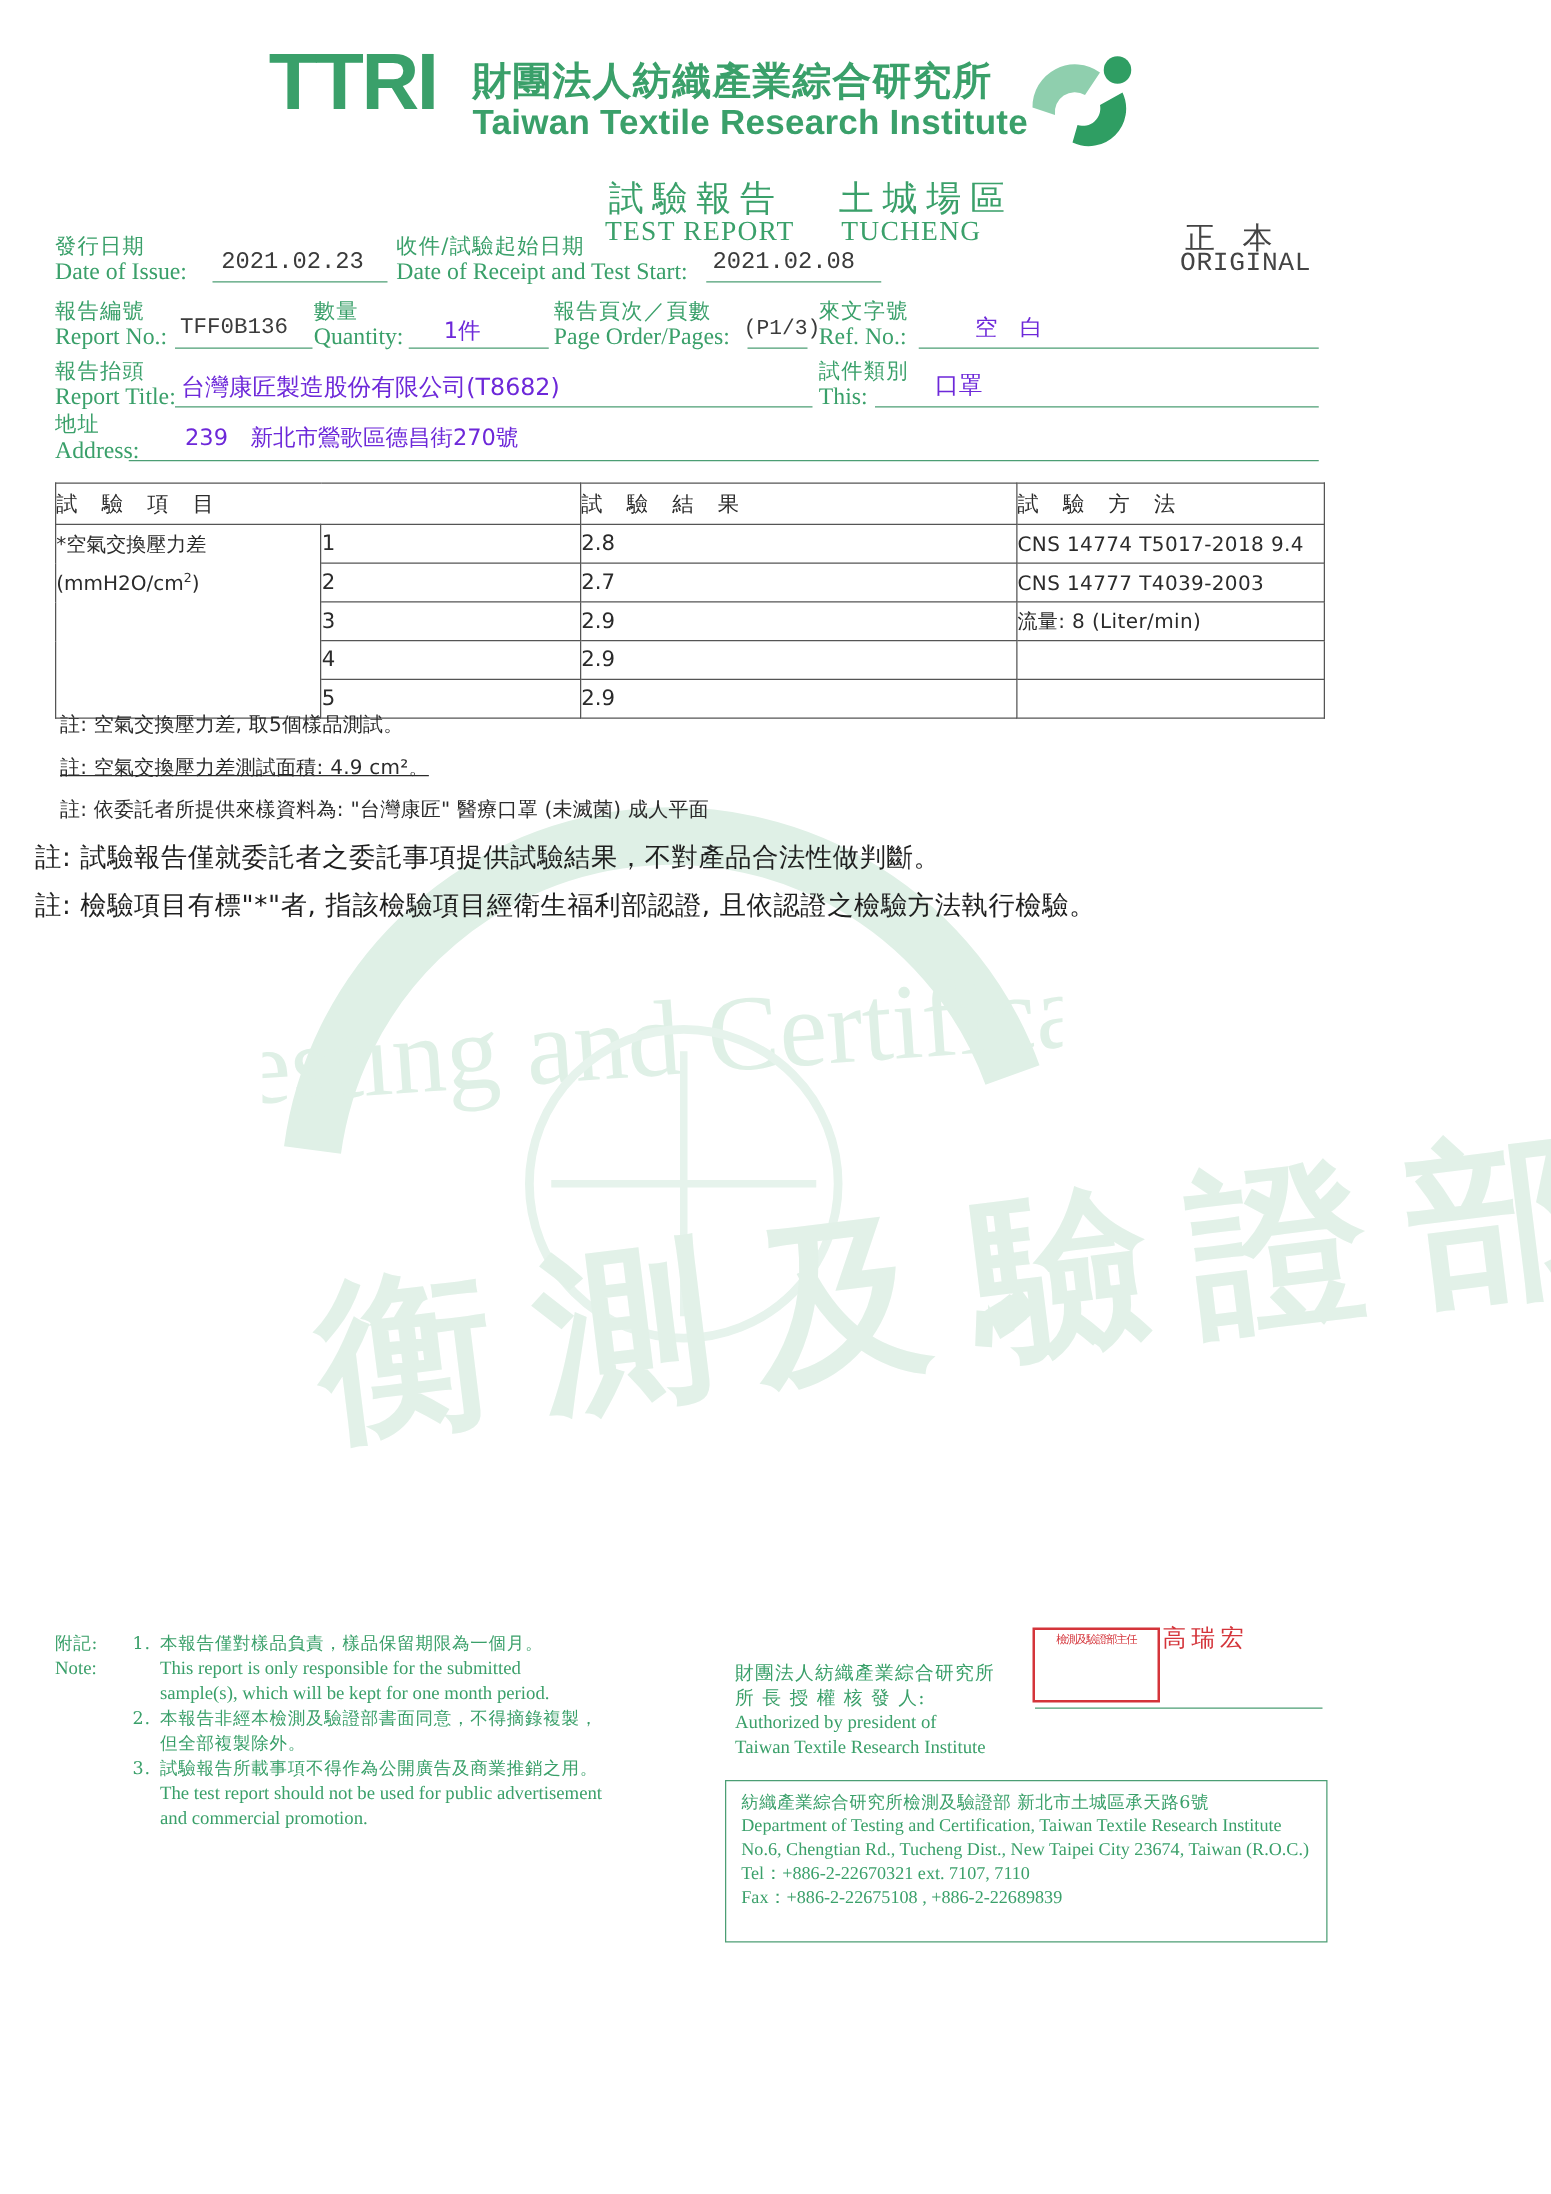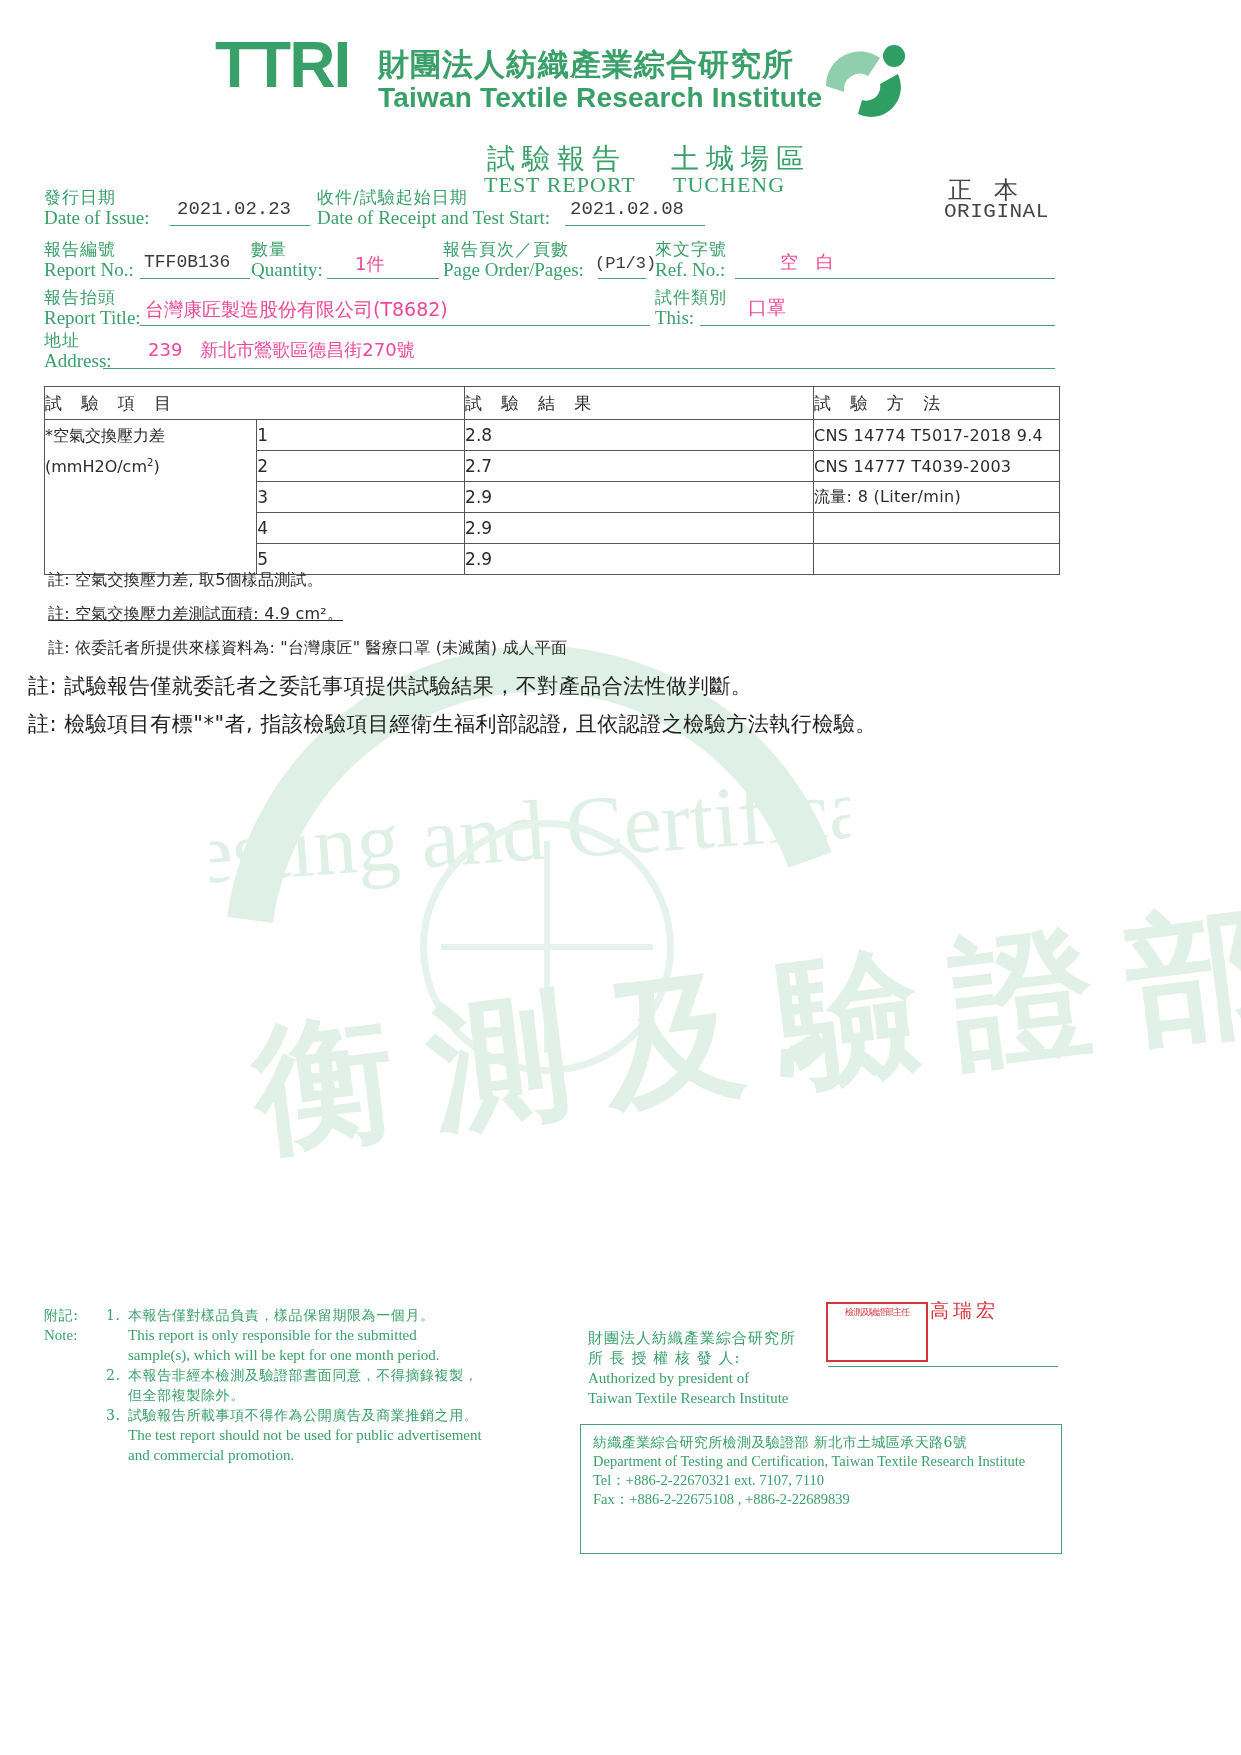--- a/index.html
+++ b/index.html
@@ -95,21 +95,21 @@
     color:#3aa06a;display:block;line-height:21px;white-space:nowrap;
   }
   .rule{
     position:absolute;border-bottom:1.4px solid #4c9e74;
   }
   .val{
     position:absolute;color:#3b3b3b;white-space:nowrap;
     font-family:"Liberation Mono", monospace;
   }
   .val-cn{
-    position:absolute;color:#ec4899;white-space:nowrap;
+    position:absolute;color:#6d28d9;white-space:nowrap;
     font-family:"DejaVu Sans", sans-serif;
   }
 
   
   .tbl{position:absolute;left:44px;top:386px;width:1016px;border-collapse:collapse;}
   .tbl td,.tbl th{
     border:1.3px solid #555;
     font-family:"DejaVu Sans", sans-serif;
     color:#2b2b2b;font-weight:400;
     padding:0;
@@ -392,17 +392,18 @@
   </div>
   <div class="sig-rule"></div>
   <div class="stamp">
     <div class="stamp-in">檢測及驗證部主任</div>
   </div>
   <div class="sign">高瑞宏</div>
 
   <div class="addrbox">
     <div class="ab-cn">紡織產業綜合研究所檢測及驗證部 新北市土城區承天路6號</div>
     <div class="ab-en">Department of Testing and Certification, Taiwan Textile Research Institute</div>
+    <div class="ab-en">No.6, Chengtian Rd., Tucheng Dist., New Taipei City 23674, Taiwan (R.O.C.)</div>
     <div class="ab-en">Tel：+886-2-22670321 ext. 7107, 7110</div>
     <div class="ab-en">Fax：+886-2-22675108 , +886-2-22689839</div>
   </div>
 
 </div>
 
 </body></html>

